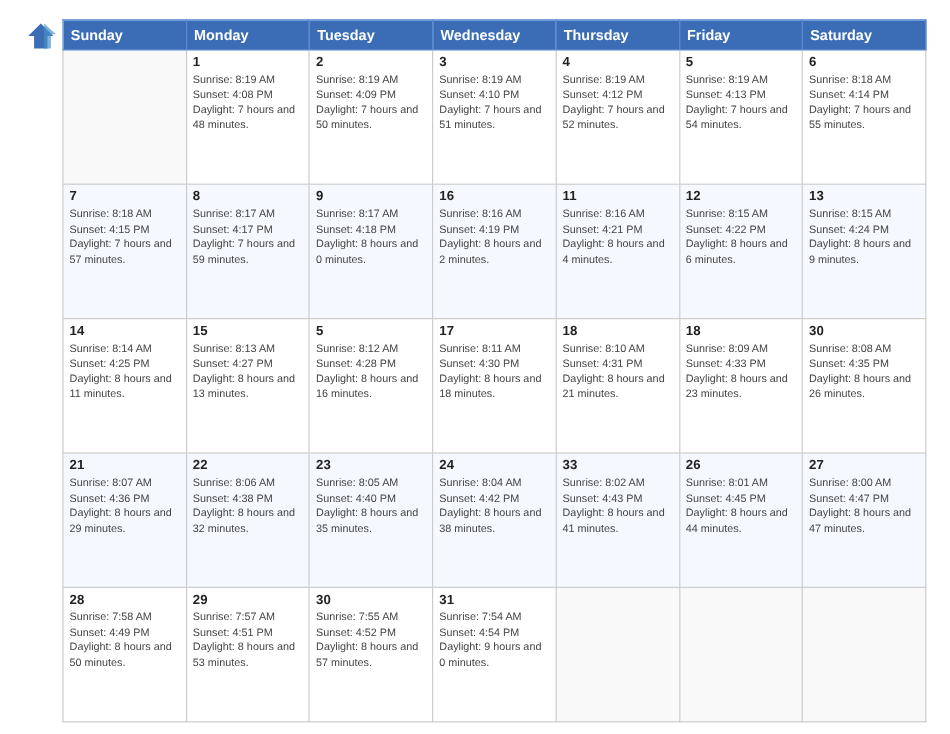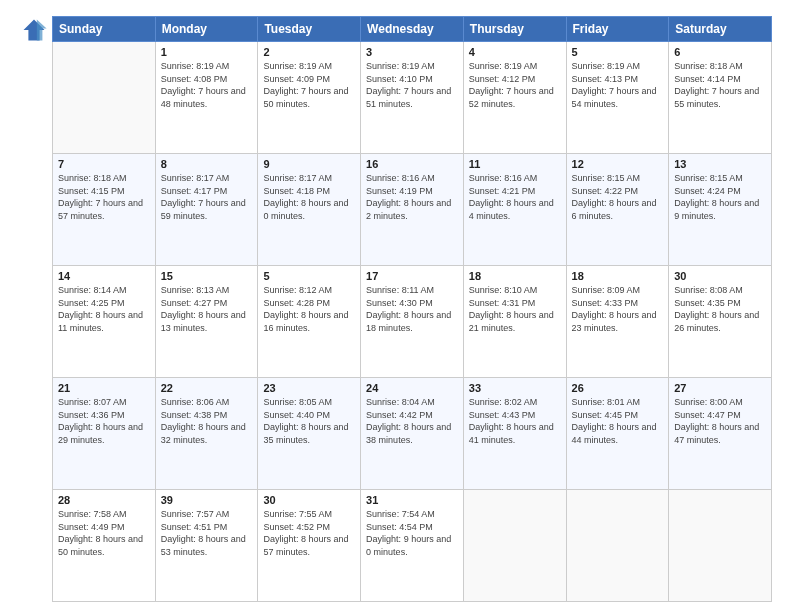--- a/index.html
+++ b/index.html
@@ -246,21 +246,21 @@
             <div class="day-number">27</div>
             <div class="day-info">Sunrise: 8:00 AM<br>Sunset: 4:47 PM<br>Daylight: 8 hours and 47 minutes.</div>
           </td>
         </tr>
         <tr>
           <td>
             <div class="day-number">28</div>
             <div class="day-info">Sunrise: 7:58 AM<br>Sunset: 4:49 PM<br>Daylight: 8 hours and 50 minutes.</div>
           </td>
           <td>
-            <div class="day-number">39</div>
+            <div class="day-number">29</div>
             <div class="day-info">Sunrise: 7:57 AM<br>Sunset: 4:51 PM<br>Daylight: 8 hours and 53 minutes.</div>
           </td>
           <td>
             <div class="day-number">30</div>
             <div class="day-info">Sunrise: 7:55 AM<br>Sunset: 4:52 PM<br>Daylight: 8 hours and 57 minutes.</div>
           </td>
           <td>
             <div class="day-number">31</div>
             <div class="day-info">Sunrise: 7:54 AM<br>Sunset: 4:54 PM<br>Daylight: 9 hours and 0 minutes.</div>
           </td>

